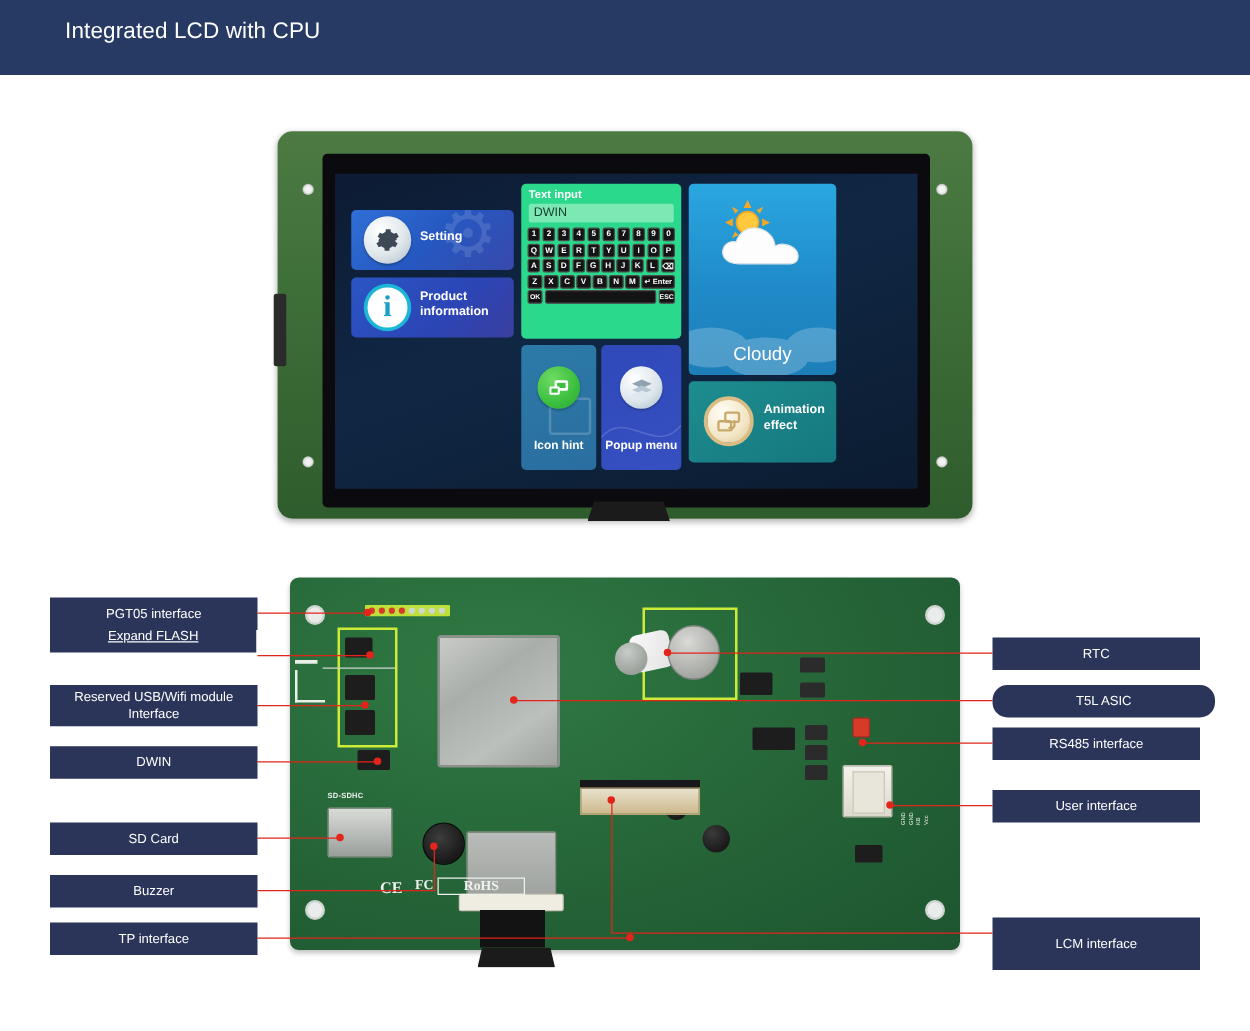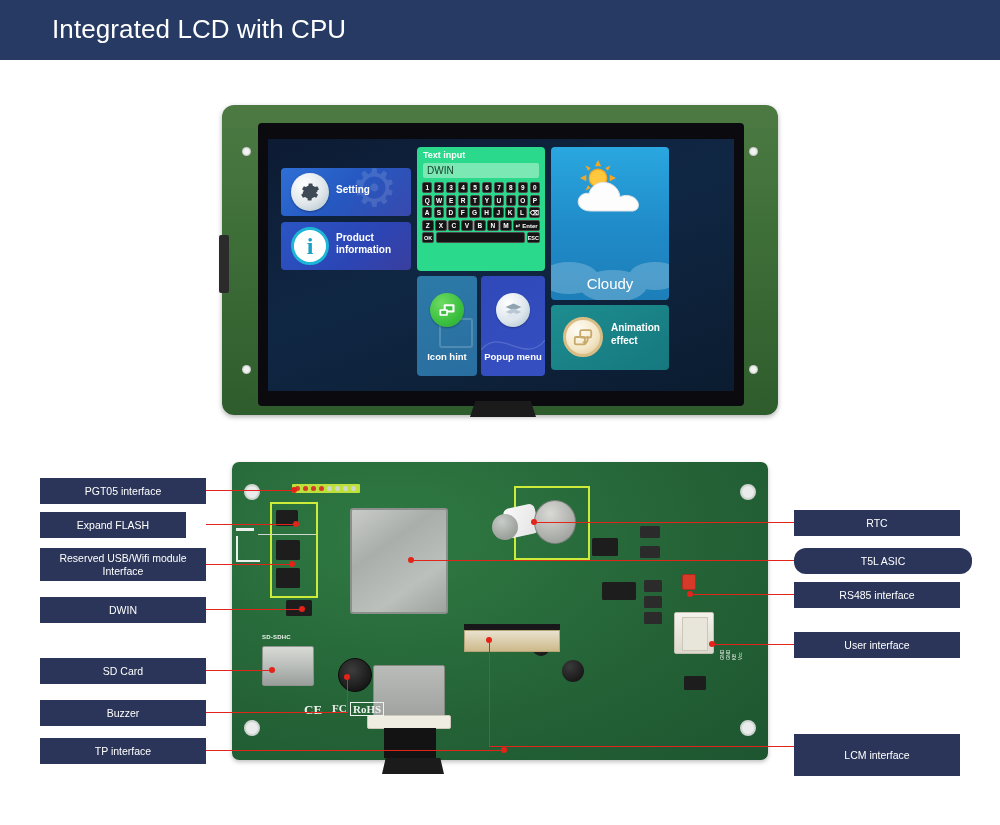--- a/index.html
+++ b/index.html
@@ -11,21 +11,21 @@
     overflow:hidden;
   }
 
   
   #header {
     position:absolute; left:0; top:0; width:1000px; height:60px;
     background:#273a63;
   }
   #header-title {
     position:absolute; left:52px; top:14px;
-    color:#ffffff; font-size:26px; font-weight:400;
+    color:#ffffff; font-size:18px; font-weight:400;
     letter-spacing:.1px; white-space:nowrap;
   }
 
   
   #lcd-module {
     position:absolute; left:222px; top:105px; width:556px; height:310px;
     background:linear-gradient(180deg,#4d7a43 0%,#3f6f39 40%,#2f5c2c 100%);
     border-radius:12px;
     box-shadow:0 2px 5px rgba(0,0,0,.30);
   }
@@ -563,30 +563,30 @@
   <div class="silk-text" style="left:30px; top:172px;">SD-SDHC</div>
 
   <div id="buzzer"></div>
 
   <div id="tp-conn"></div>
   <div id="tp-conn-white"></div>
   <div id="tp-cable"></div>
 
   <div class="cert-mark" style="left:72px; top:240px;">CE</div>
   <div class="cert-mark" style="left:100px; top:240px; font-size:11px;">FC</div>
-  <div class="cert-mark" style="left:118px; top:240px; font-size:11px; border:1.5px solid #eef2ee; padding:0 2px;">RoHS</div>
+  <div class="cert-mark" style="left:118px; top:240px; font-size:11px; border:1.5px solid #eef2ee; padding:0 20px;">RoHS</div>
 
   <div id="pcb-tab"></div>
 </div>
 
 <div class="callout" style="left:40px; top:478px; width:166px; height:26px;">PGT05 interface</div>
 <div class="lead" style="left:206px; top:490px; width:88px;"></div>
 <div class="dot" style="left:291px; top:487px;"></div>
 
-<div class="callout" style="left:40px; top:512px; width:146px; height:26px;">Expand FLASH</div>
+<div class="callout" style="left:40px; top:496px; width:165px; height:26px;text-decoration:underline;">Expand FLASH</div>
 <div class="lead" style="left:206px; top:524px; width:90px;"></div>
 <div class="dot" style="left:293px; top:521px;"></div>
 
 <div class="callout" style="left:40px; top:548px; width:166px; height:33px; flex-direction:column;">
   <span>Reserved USB/Wifi module Interface</span>
 </div>
 <div class="lead" style="left:206px; top:564px; width:86px;"></div>
 <div class="dot" style="left:289px; top:561px;"></div>
 
 <div class="callout" style="left:40px; top:597px; width:166px; height:26px;">DWIN</div>

